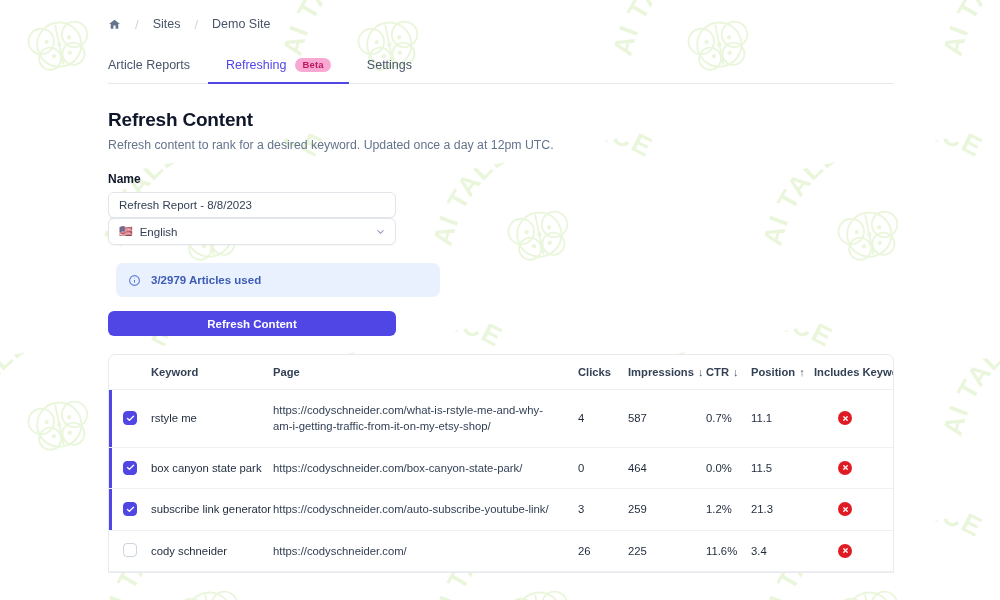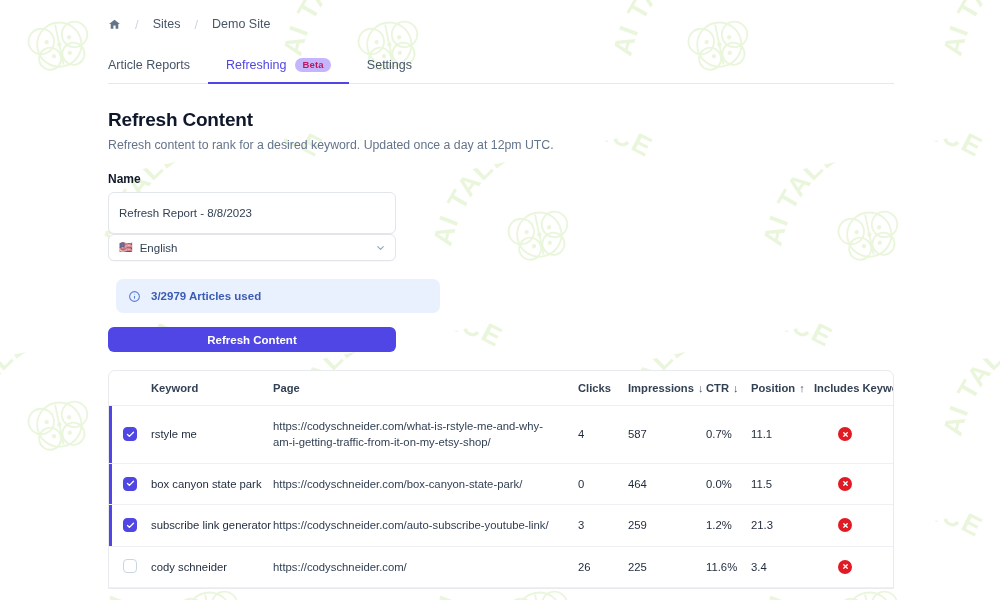--- a/index.html
+++ b/index.html
@@ -93,21 +93,21 @@
   .tab:first-child { padding-left: 0; align-items: flex-end; }
   .tab.active { color: #4f46e5; font-weight: 400; }
   .tab.active::after {
     content: "";
     position: absolute;
     left: 0; right: 0; bottom: -1px;
     height: 2px;
     background: #4f46e5;
   }
   .badge-beta {
-    background: #c4b5fd;
+    background: #f9a8d4;
     color: #be185d;
     font-size: 9.5px;
     font-weight: 700;
     border-radius: 9px;
     padding: 2.5px 7px;
     line-height: 1;
     letter-spacing: 0.2px;
   }
 
   
@@ -126,21 +126,21 @@
 
   
   .field-label {
     font-size: 12px;
     font-weight: 700;
     color: #0f172a;
     margin: 20px 0 6px 0;
   }
   .text-input {
     width: 288px;
-    height: 42px;
+    height: 26px;
     border: 1px solid #e2e5ea;
     border-radius: 6px;
     background: #fff;
     font-family: "Liberation Sans", sans-serif;
     font-size: 11.5px;
     color: #334155;
     padding: 0 10px;
     outline: none;
     box-shadow: 0 1px 1px rgba(16,24,40,0.03);
   }

